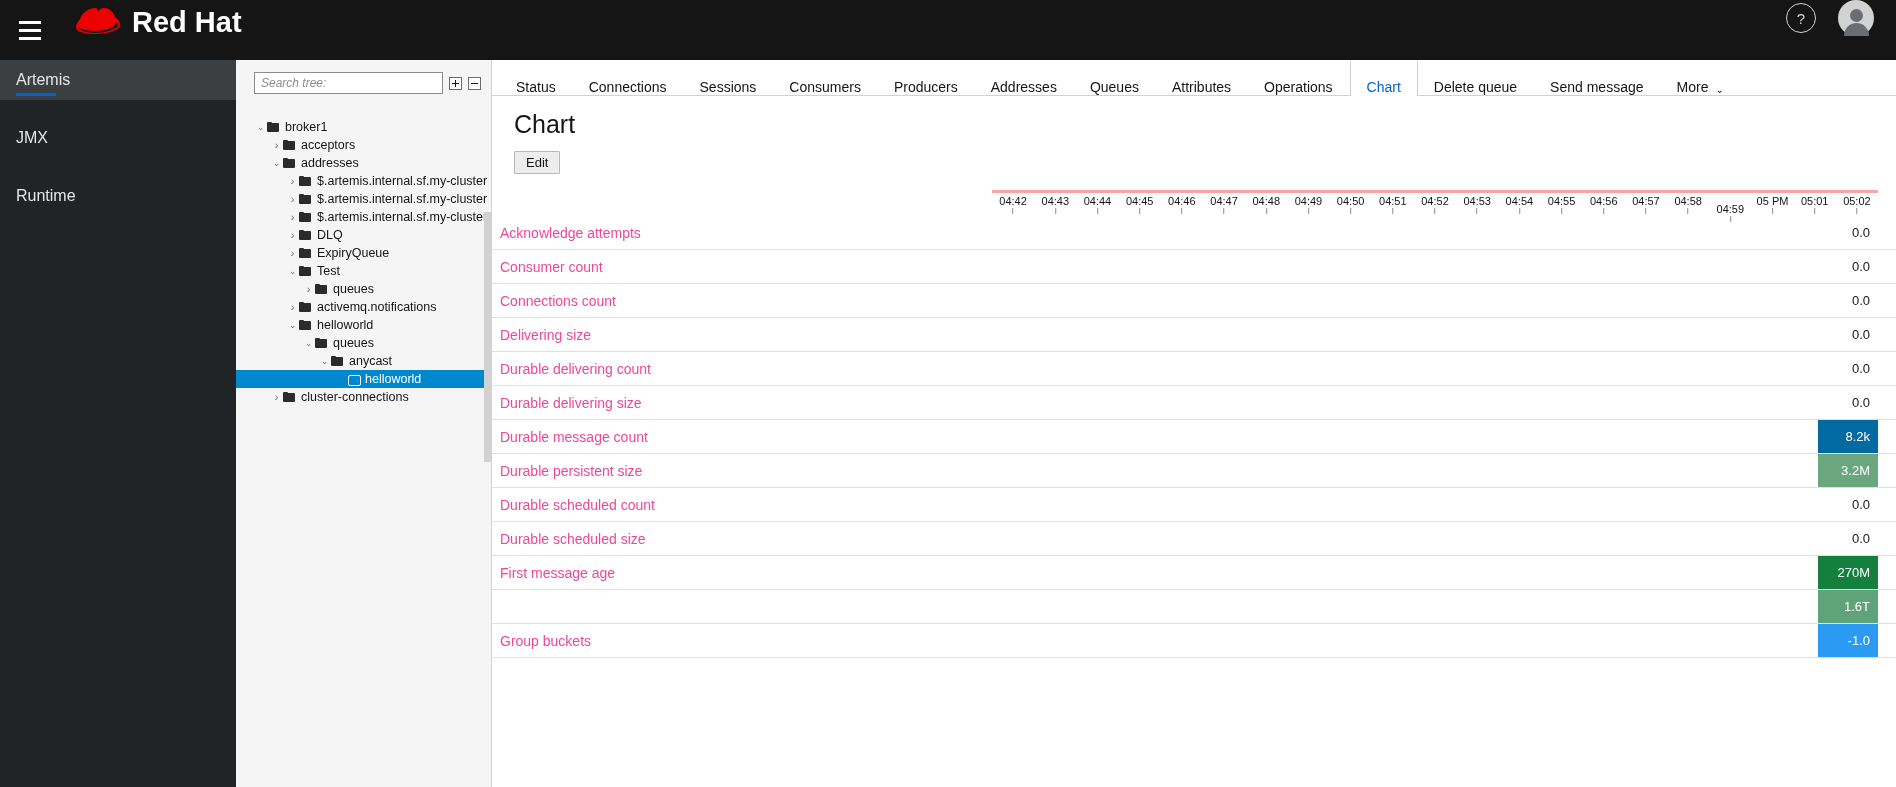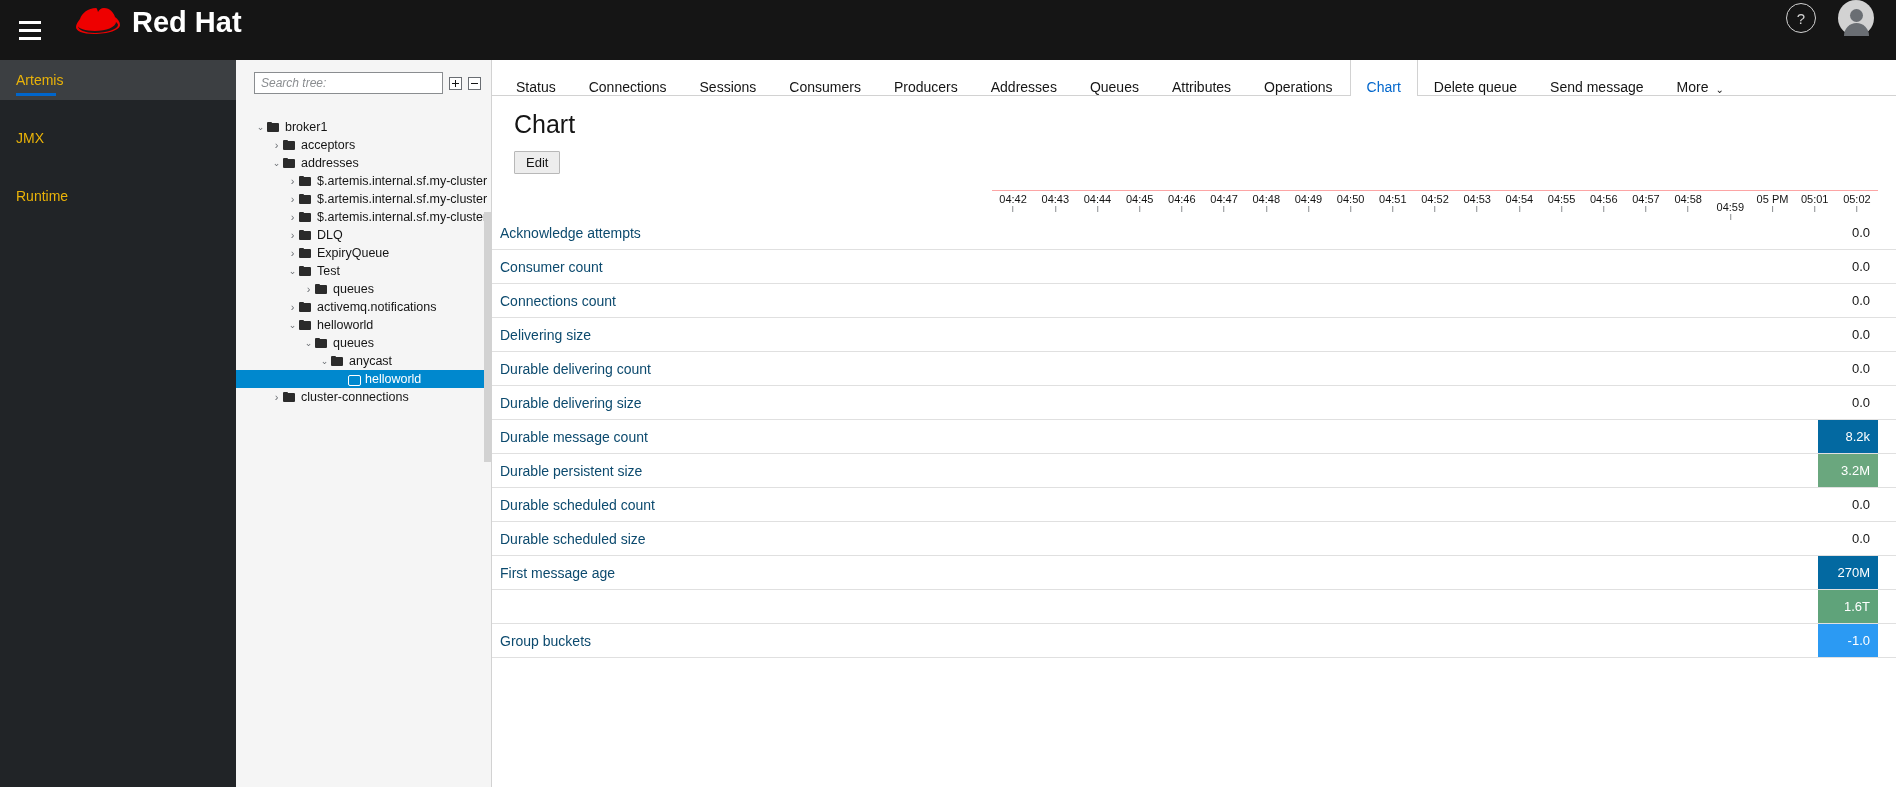--- a/index.html
+++ b/index.html
@@ -55,21 +55,21 @@
   
   .layout { display: flex; height: 727px; }
 
   
   .sidenav {
     width: 236px; background: #212427; flex: 0 0 236px;
     padding-top: 0;
   }
   .nav-item {
     height: 40px; display: flex; align-items: center;
-    padding-left: 16px; color: #eab308; font-size: 14px;
+    padding-left: 16px; color: #e5e5e5; font-size: 16px;
     cursor: pointer; position: relative;
   }
   .nav-item.active { background: #3c3f42; }
   .nav-item.active::before {
     content: ""; position: absolute; left: 16px; bottom: 4px;
     width: 40px; height: 3px; background: #0066cc;
   }
   .nav-spacer { height: 18px; }
 
   
@@ -185,42 +185,42 @@
     background: #ededed; border: 1px solid #b8b8b8;
     color: #151515; cursor: pointer; border-radius: 1px;
     font-family: "Liberation Sans", sans-serif;
   }
 
   
   .chart-area { margin-top: 2px; }
   .axis {
     position: relative; height: 26px;
     margin-left: 500px; margin-right: 18px;
-    border-top: 1px solid #fca5a5;
+    border-top: 3px solid #fca5a5;
   }
   .tick {
     position: absolute; top: 0; transform: translateX(-50%);
     font-size: 11px; color: #151515; text-align: center;
     white-space: nowrap;
   }
   .tick .tlabel { display: block; padding-top: 2px; }
   .tick .tmark {
     display: block; width: 1px; height: 6px;
     background: #8a8d90; margin: 1px auto 0;
   }
 
   .rows { }
   .row {
     height: 34px; display: flex; align-items: stretch;
     border-bottom: 1px solid #e0e0e0;
   }
   .row-label {
     width: 500px; flex: 0 0 500px;
     display: flex; align-items: center;
-    padding-left: 8px; font-size: 14px; color: #0c4a6e; text-align: center;
+    padding-left: 8px; font-size: 14px; color: #ec4899; text-align: center;
   }
   .row-track {
     flex: 1; position: relative;
     display: flex; align-items: stretch; justify-content: flex-end;
     padding-right: 18px;
   }
   .row-value {
     display: flex; align-items: center; justify-content: flex-end;
     font-size: 13px; color: #151515; padding-right: 8px;
     min-width: 56px;
@@ -560,21 +560,21 @@
             </div>
             <div class="row">
               <div class="row-label">Durable scheduled size</div>
               <div class="row-track">
                 <div class="row-value">0.0</div>
               </div>
             </div>
             <div class="row">
               <div class="row-label">First message age</div>
               <div class="row-track">
-                <div class="row-badge" style="background: #0369a1; width: 60px;">270M</div>
+                <div class="row-badge" style="background: #15803d; width: 60px;">270M</div>
               </div>
             </div>
             <div class="row">
               <div class="row-track">
                 <div class="row-badge" style="background: rgb(95, 163, 122); width: 60px;">1.6T</div>
               </div>
             </div>
             <div class="row">
               <div class="row-label">Group buckets</div>
               <div class="row-track">

